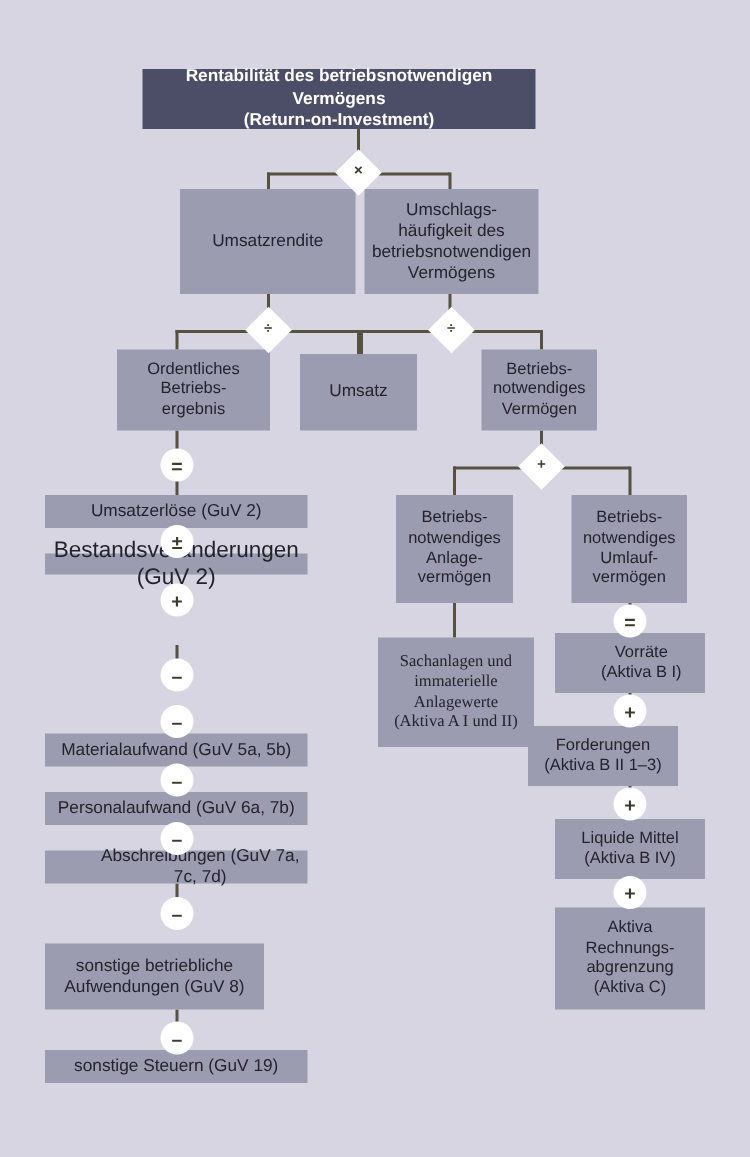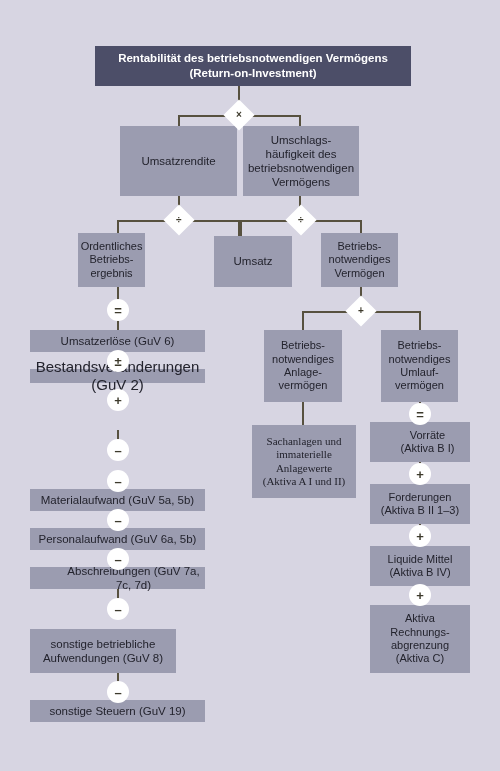--- a/index.html
+++ b/index.html
@@ -102,52 +102,52 @@
   <div class="ln lnv" style="left:302px;top:311px;height:19px;"></div>
   <div class="ln lnv" style="left:419px;top:311px;height:19px;"></div>
 
   <div class="ln lnv" style="left:302px;top:402px;height:23px;"></div>
 
   <div class="ln lnv" style="left:419px;top:402px;height:20px;"></div>
   <div class="ln lnv" style="left:419px;top:462px;height:17px;"></div>
   <div class="ln lnv" style="left:419px;top:524px;height:17px;"></div>
   <div class="ln lnv" style="left:419px;top:586px;height:19px;"></div>
 
-  <div class="box hdr" style="left:95px;top:46px;width:316px;height:40px;font-size:11.5px;">
+  <div class="box hdr" style="left:95px;top:46px;width:262px;height:40px;font-size:11.5px;">
     <span>
       <span>Rentabilität des betriebsnotwendigen Vermögens</span>
       <span>(Return-on-Investment)</span>
     </span>
   </div>
 
   <div class="box" style="left:120px;top:126px;width:117px;height:70px;font-size:11.5px;white-space:pre-line;">Umsatzrendite</div>
 
   <div class="box" style="left:243px;top:126px;width:116px;height:70px;font-size:11.5px;white-space:pre-line;">Umschlags-
 häufigkeit des
 betriebsnotwendigen
 Vermögens</div>
 
-  <div class="box" style="left:78px;top:233px;width:67px;height:54px;font-size:11px;white-space:pre-line;">Ordentliches
+  <div class="box" style="left:78px;top:233px;width:102px;height:54px;font-size:11px;white-space:pre-line;">Ordentliches
 Betriebs-
 ergebnis</div>
 
-  <div class="box" style="left:200px;top:236px;width:78px;height:51px;font-size:11.5px;white-space:pre-line;margin-left:14px;">Umsatz</div>
+  <div class="box" style="left:200px;top:236px;width:78px;height:51px;font-size:11.5px;white-space:pre-line;">Umsatz</div>
 
   <div class="box" style="left:321px;top:233px;width:77px;height:54px;font-size:11px;white-space:pre-line;">Betriebs-
 notwendiges
 Vermögen</div>
 
-  <div class="box" style="left:30px;top:330px;width:175px;height:22px;font-size:11.5px;white-space:pre-line;">Umsatzerlöse (GuV 6)</div>
+  <div class="box" style="left:30px;top:330px;width:175px;height:22px;font-size:11.5px;white-space:pre-line;">Umsatzerlöse (GuV 2)</div>
 
   <div class="box" style="left:30px;top:369px;width:175px;height:14px;font-size:15px;white-space:pre-line;">Bestandsveränderungen (GuV 2)</div>
 
 
   <div class="box" style="left:30px;top:489px;width:175px;height:22px;font-size:11.5px;white-space:pre-line;">Materialaufwand (GuV 5a, 5b)</div>
 
-  <div class="box" style="left:30px;top:528px;width:175px;height:22px;font-size:11.5px;white-space:pre-line;">Personalaufwand (GuV 6a, 5b)</div>
+  <div class="box" style="left:30px;top:528px;width:175px;height:22px;font-size:11.5px;white-space:pre-line;">Personalaufwand (GuV 6a, 7b)</div>
 
   <div class="box" style="left:30px;top:567px;width:175px;height:22px;font-size:11.5px;white-space:pre-line;padding-left:36px;">Abschreibungen (GuV 7a, 7c, 7d)</div>
 
   <div class="box" style="left:30px;top:629px;width:146px;height:44px;font-size:11.5px;white-space:pre-line;">sonstige betriebliche
 Aufwendungen (GuV 8)</div>
 
   <div class="box" style="left:30px;top:700px;width:175px;height:22px;font-size:11.5px;white-space:pre-line;">sonstige Steuern (GuV 19)</div>
 
   <div class="box" style="left:264px;top:330px;width:78px;height:72px;font-size:11px;white-space:pre-line;">Betriebs-
 notwendiges
@@ -160,21 +160,21 @@
 (Aktiva A I und II)</div>
 
   <div class="box" style="left:381px;top:330px;width:77px;height:72px;font-size:11px;white-space:pre-line;">Betriebs-
 notwendiges
 Umlauf-
 vermögen</div>
 
   <div class="box" style="left:370px;top:422px;width:100px;height:40px;font-size:11px;white-space:pre-line;padding-left:19px;">Vorräte
 (Aktiva B I)</div>
 
-  <div class="box" style="left:370px;top:484px;width:100px;height:40px;font-size:11px;white-space:pre-line;">Forderungen
+  <div class="box" style="left:352px;top:484px;width:100px;height:40px;font-size:11px;white-space:pre-line;">Forderungen
 (Aktiva B II 1–3)</div>
 
   <div class="box" style="left:370px;top:605px;width:100px;height:68px;font-size:11px;white-space:pre-line;">Aktiva
 Rechnungs-
 abgrenzung
 (Aktiva C)</div>
 
   <div class="box" style="left:370px;top:546px;width:100px;height:40px;font-size:11px;white-space:pre-line;">Liquide Mittel
 (Aktiva B IV)</div>
 

